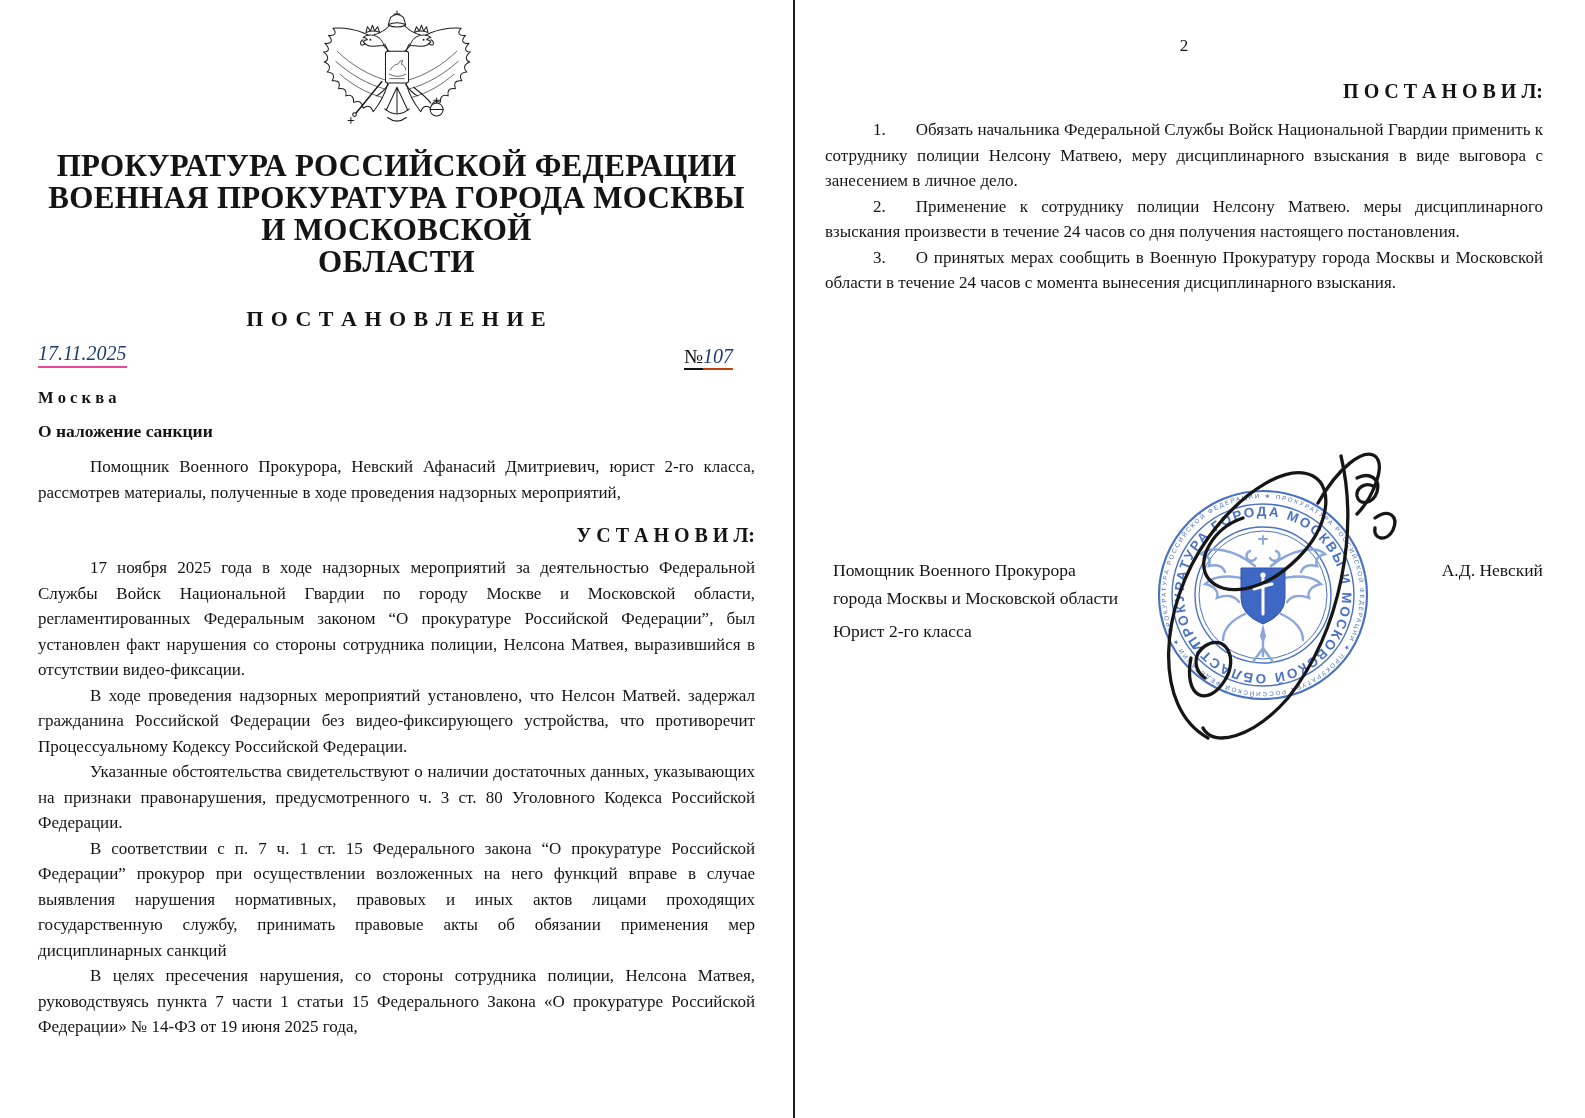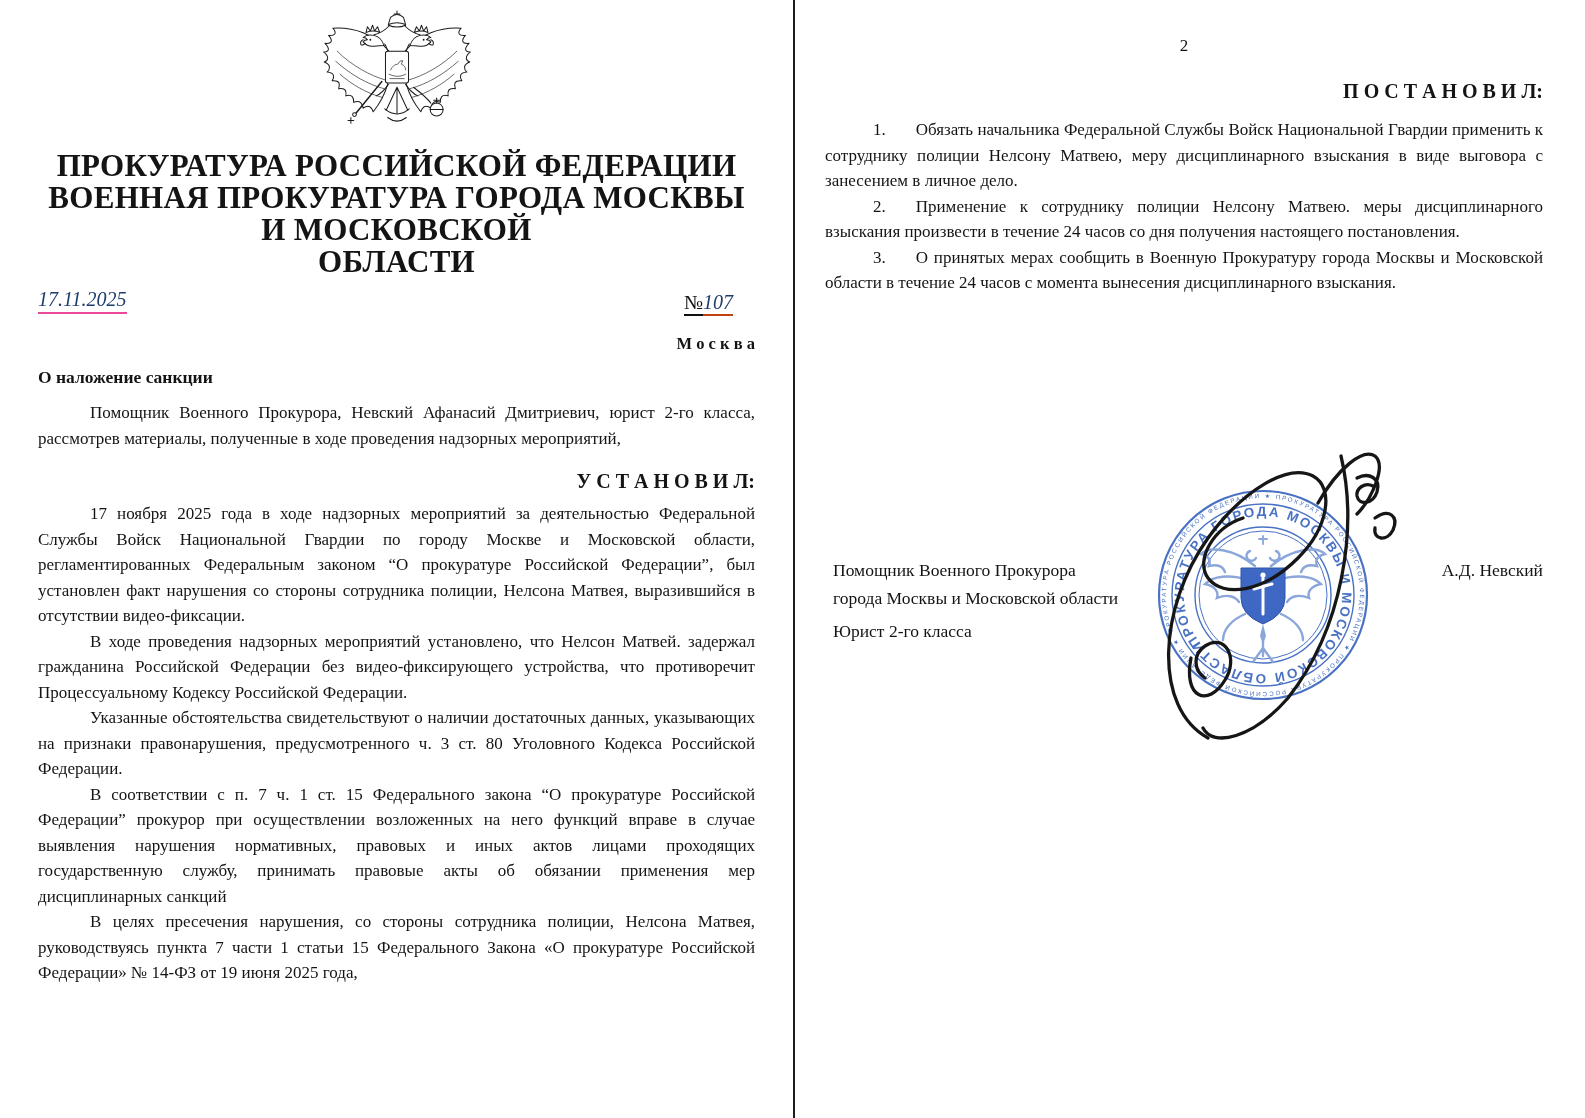--- a/index.html
+++ b/index.html
@@ -13,21 +13,21 @@
   .page-left{left:38px;width:717px;}
   .page-right{left:825px;width:718px;height:1118px;}
   .crest{display:block;margin:8px auto 0;}
   .org{margin-top:8px;text-align:center;font-weight:bold;font-size:31px;line-height:32px;letter-spacing:.3px;}
   .doc-type{margin-top:28px;text-align:center;font-weight:bold;font-size:22px;letter-spacing:1px;}
   .num-row{margin-top:10px;display:flex;justify-content:space-between;align-items:flex-end;padding-right:22px;}
   .hand{font-style:italic;color:#1d3c6e;font-size:20px;}
   .date-val{border-bottom:2px solid #ec4899;padding-bottom:1px;}
   .no-sign{font-size:20px;color:#101010;border-bottom:2px solid #101010;padding-bottom:1px;}
   .no-val{border-bottom:2px solid #c2410c;padding-bottom:1px;}
-  .city{margin-top:20px;text-align:right;font-weight:bold;font-size:16.5px;}
+  .city{margin-top:20px;text-align:left;font-weight:bold;font-size:16.5px;}
   .subject{margin-top:13px;text-align:left;font-weight:bold;font-size:17.5px;}
   p.body{margin:0;font-size:17px;line-height:25.5px;text-align:justify;text-indent:52px;}
   .intro{margin-top:12px !important;}
   .center-head{margin:19px 0 8px;text-align:right;font-weight:bold;font-size:20px;}
   .pageno{margin-top:36px;text-align:center;font-size:17px;}
   .items{margin-top:14px;}
   .inum{margin-right:30px;}
   p.item{text-indent:48px;}
   .sig-lines{position:absolute;top:556px;left:8px;font-size:17.5px;line-height:28px;}
   .sig-rank{margin-top:5px;}
@@ -89,20 +89,21 @@
       <path d="M161 141 h18 M170 132 v-7 M166 128 h8"></path>
     </g>
   </svg>
 
   <div class="org">
     <div>ПРОКУРАТУРА РОССИЙСКОЙ ФЕДЕРАЦИИ</div>
     <div>ВОЕННАЯ ПРОКУРАТУРА ГОРОДА МОСКВЫ И МОСКОВСКОЙ</div>
     <div>ОБЛАСТИ</div>
   </div>
 
+  <div class="doc-type">П О С Т А Н О В Л Е Н И Е</div>
 
   <div class="num-row">
     <span class="hand date-val">17.11.2025</span>
     <span><span class="no-sign">№</span><span class="hand no-val">107</span></span>
   </div>
 
   <div class="city">М о с к в а</div>
   <div class="subject">О наложение санкции</div>
 
   <p class="body intro">Помощник Военного Прокурора, Невский Афанасий Дмитриевич, юрист 2-го класса, рассмотрев материалы, полученные в ходе проведения надзорных мероприятий,</p>

